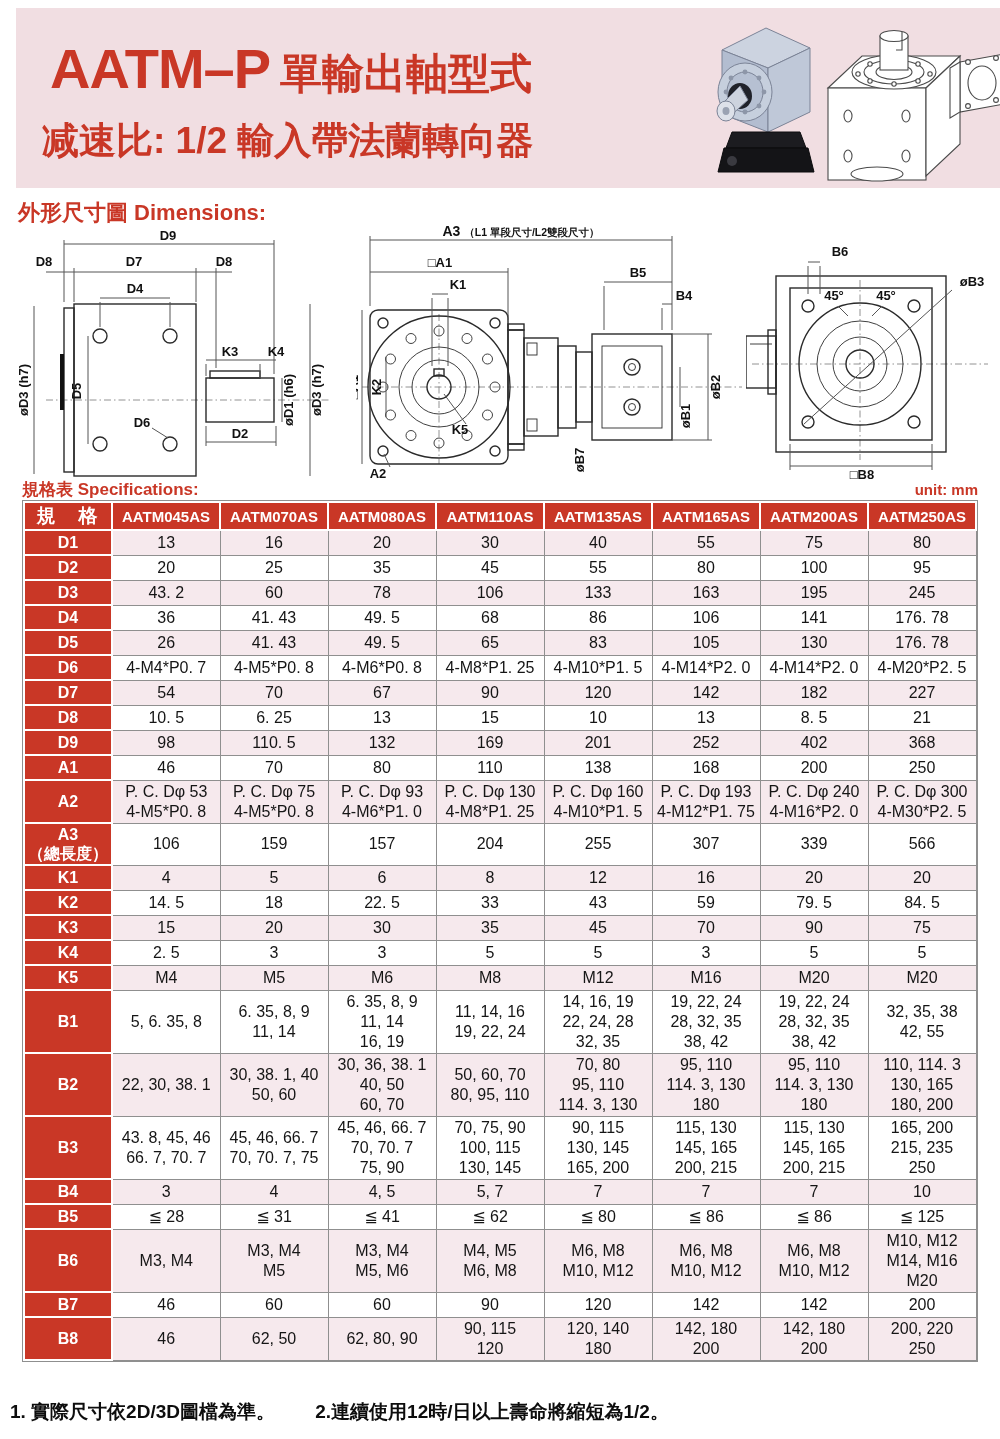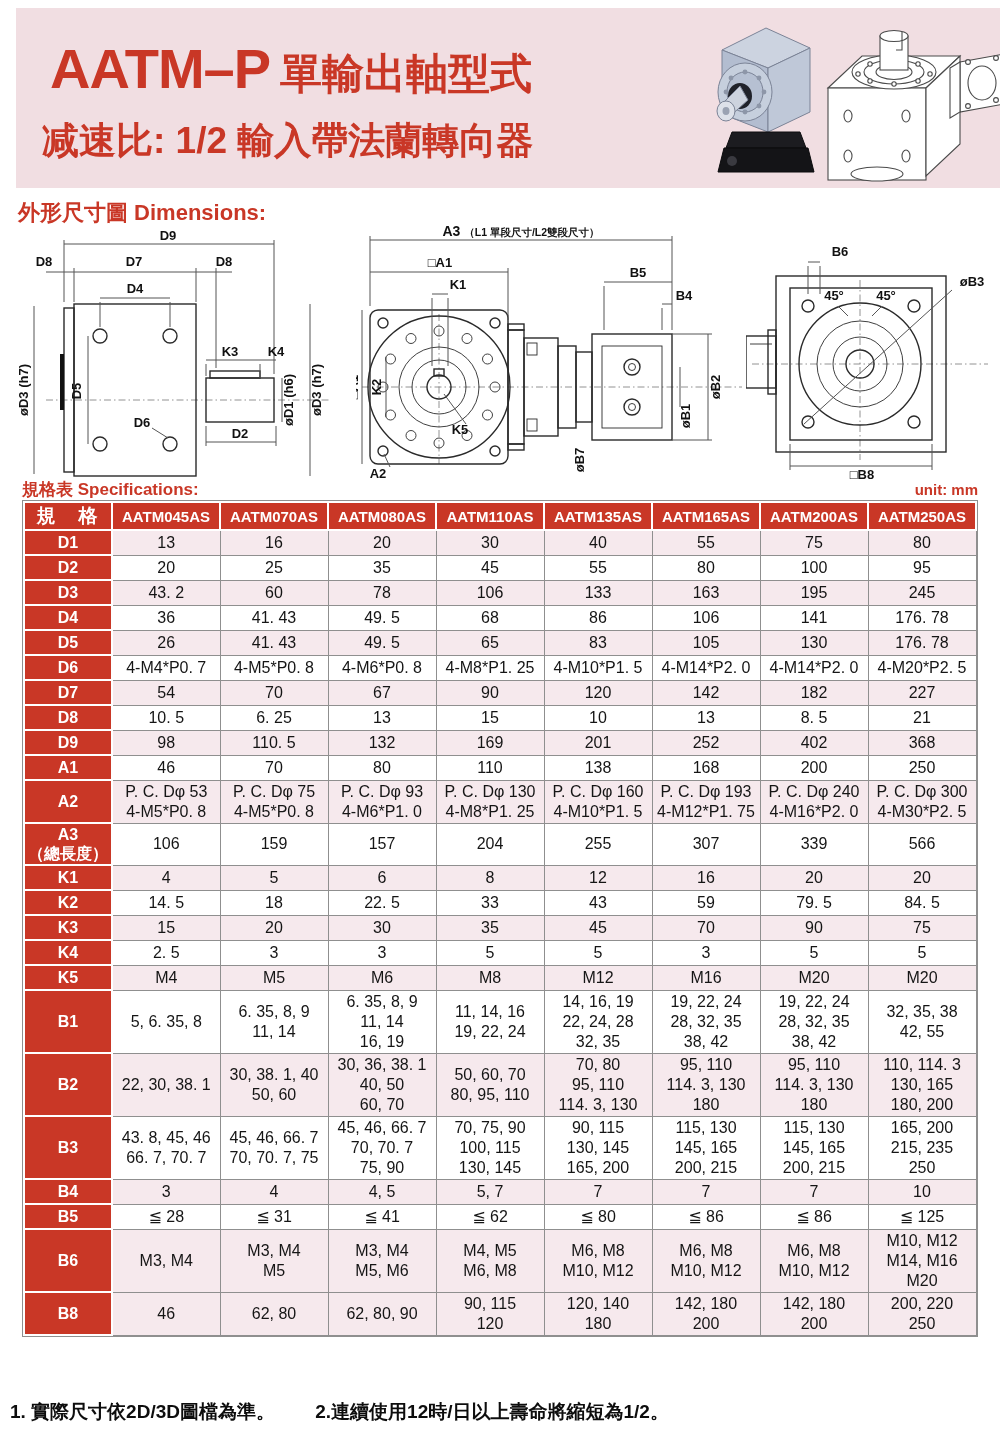--- a/index.html
+++ b/index.html
@@ -635,24 +635,35 @@
           <td>M6, M8
 M10, M12</td>
           <td>M6, M8
 M10, M12</td>
           <td>M6, M8
 M10, M12</td>
           <td>M10, M12
 M14, M16
 M20</td>
         </tr>
+        <tr>
+          <td class="rowlabel">B7</td>
+          <td>46</td>
+          <td>60</td>
+          <td>60</td>
+          <td>90</td>
+          <td>120</td>
+          <td>142</td>
+          <td>142</td>
+          <td>200</td>
+        </tr>
         <tr class="shade">
           <td class="rowlabel">B8</td>
           <td>46</td>
-          <td>62, 80</td>
+          <td>62, 50</td>
           <td>62, 80, 90</td>
           <td>90, 115
 120</td>
           <td>120, 140
 180</td>
           <td>142, 180
 200</td>
           <td>142, 180
 200</td>
           <td>200, 220

